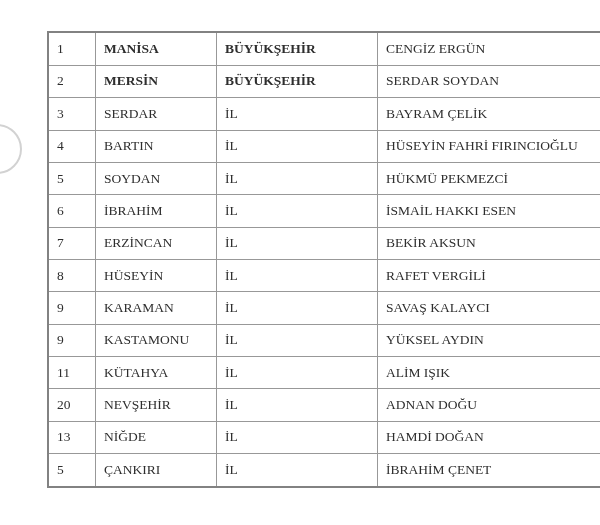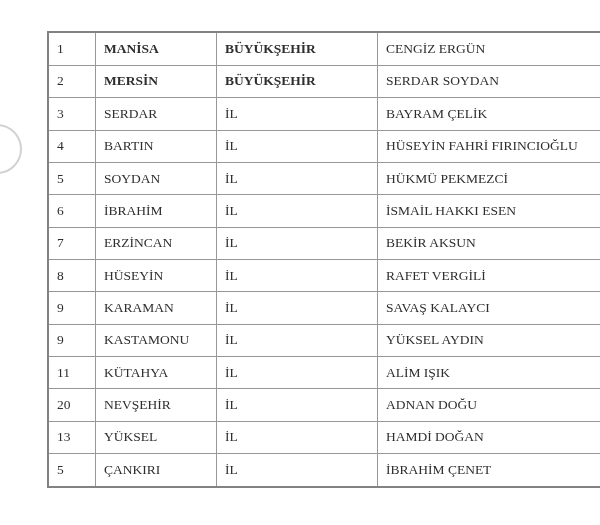--- a/index.html
+++ b/index.html
@@ -120,21 +120,21 @@
         <td class="col-cand">ALİM IŞIK</td>
       </tr>
       <tr>
         <td class="col-num">20</td>
         <td class="col-prov">NEVŞEHİR</td>
         <td class="col-type">İL</td>
         <td class="col-cand">ADNAN DOĞU</td>
       </tr>
       <tr>
         <td class="col-num">13</td>
-        <td class="col-prov">YÜKSEL</td>
+        <td class="col-prov">NİĞDE</td>
         <td class="col-type">İL</td>
         <td class="col-cand">HAMDİ DOĞAN</td>
       </tr>
       <tr>
         <td class="col-num">5</td>
         <td class="col-prov">ÇANKIRI</td>
         <td class="col-type">İL</td>
         <td class="col-cand">İBRAHİM ÇENET</td>
       </tr>
     </tbody>

